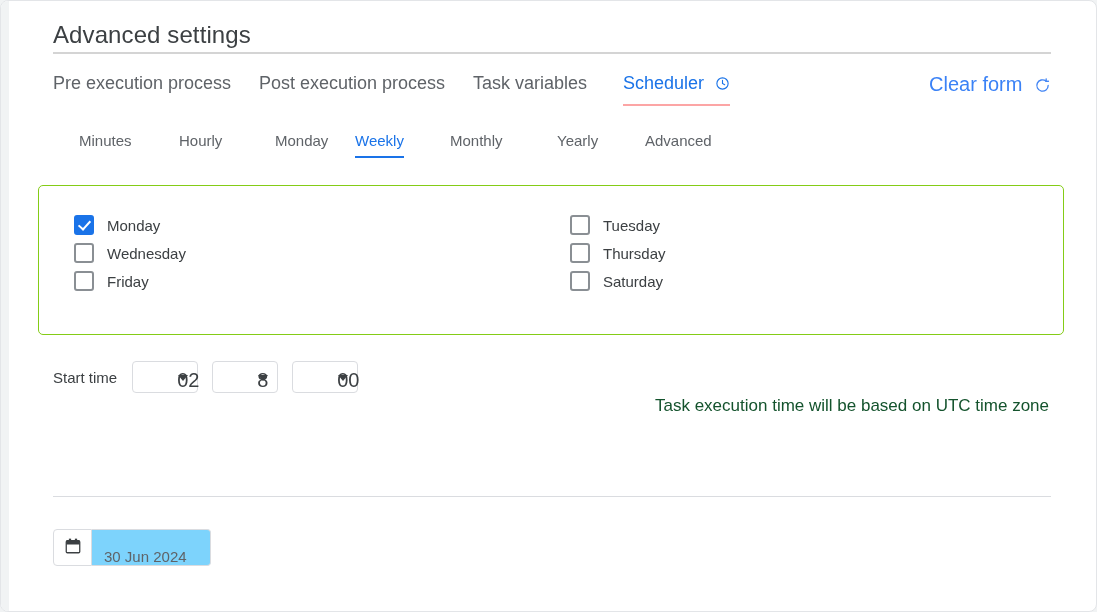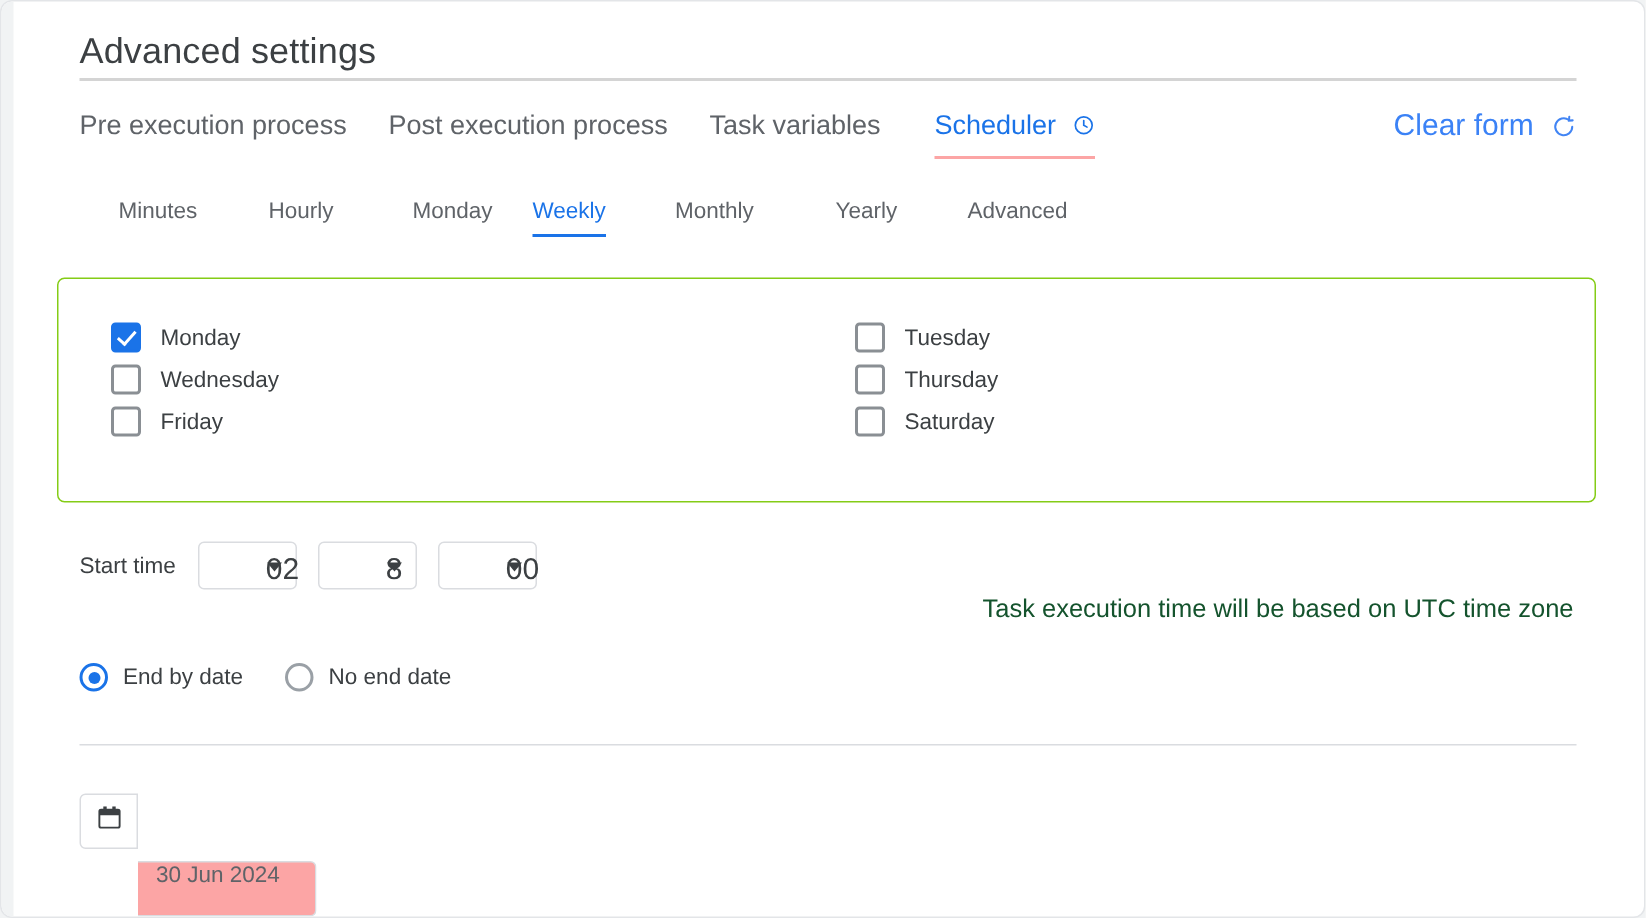--- a/index.html
+++ b/index.html
@@ -295,25 +295,24 @@
     justify-content: center;
     cursor: pointer;
   }
   .date-box {
     width: 119px;
     height: 37px;
     box-sizing: border-box;
     border: 1px solid #dadce0;
     border-left: none;
     border-radius: 0 4px 4px 0;
-    background: #fca5a5;
-    display: flex;
-    align-items: flex-start;
-    cursor: pointer;
-    margin-top: 45px;
+    background: #7dd3fc;
+    display: flex;
+    align-items: flex-end;
+    cursor: pointer;
   }
   .date-text {
     margin-left: 12px;
     font-size: 15px;
     color: #5f6368;
     white-space: nowrap;
   }
 </style>
 </head>
 <body>
@@ -406,30 +405,20 @@
       <span class="sel-arrow"></span>
     </span>
     <span class="sel">
       <span class="sel-val">00</span>
       <span class="sel-arrow"></span>
     </span>
   </div>
 
   <div class="utc-note">Task execution time will be based on UTC time zone</div>
 
-  <div class="radio-row">
-    <span class="radio-item">
-      <span class="rdo selected"></span>
-      <span class="radio-label">End by date</span>
-    </span>
-    <span class="radio-item">
-      <span class="rdo"></span>
-      <span class="radio-label">No end date</span>
-    </span>
-  </div>
 
   <div class="bottom-rule"></div>
 
   <div class="date-group">
     <span class="cal-btn">
       <span>
         <svg width="18" height="18" viewBox="0 0 24 24">
           <rect x="3" y="5" width="18" height="16" rx="1.5" fill="none" stroke="#3c4043" stroke-width="1.7"></rect>
           <rect x="3" y="5" width="18" height="5" fill="#3c4043"></rect>
           <rect x="6.5" y="2.2" width="3" height="3.2" fill="#3c4043"></rect>

